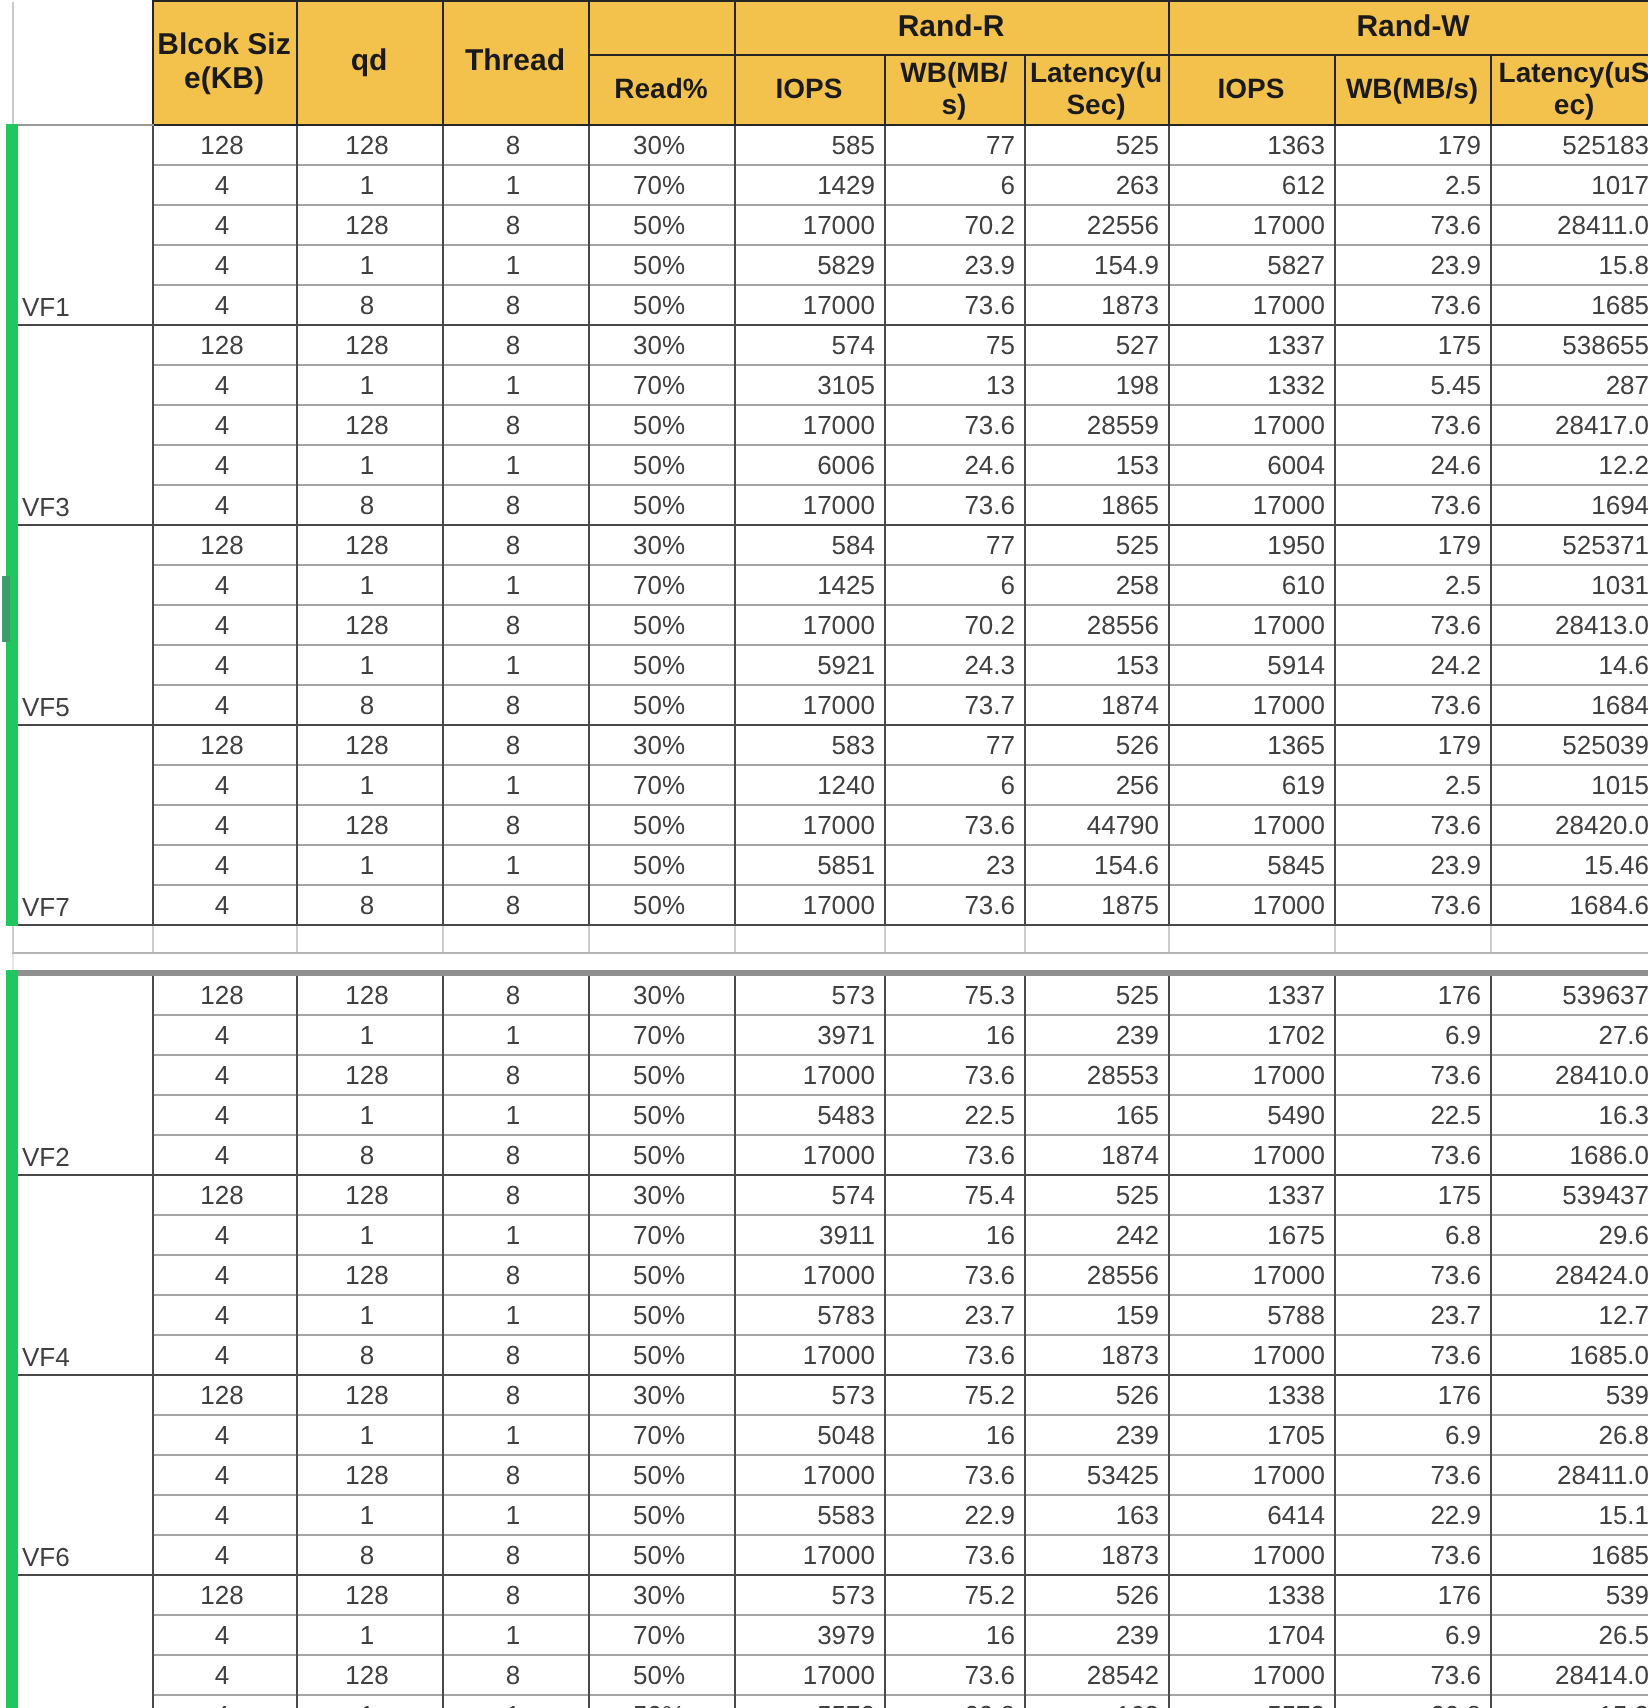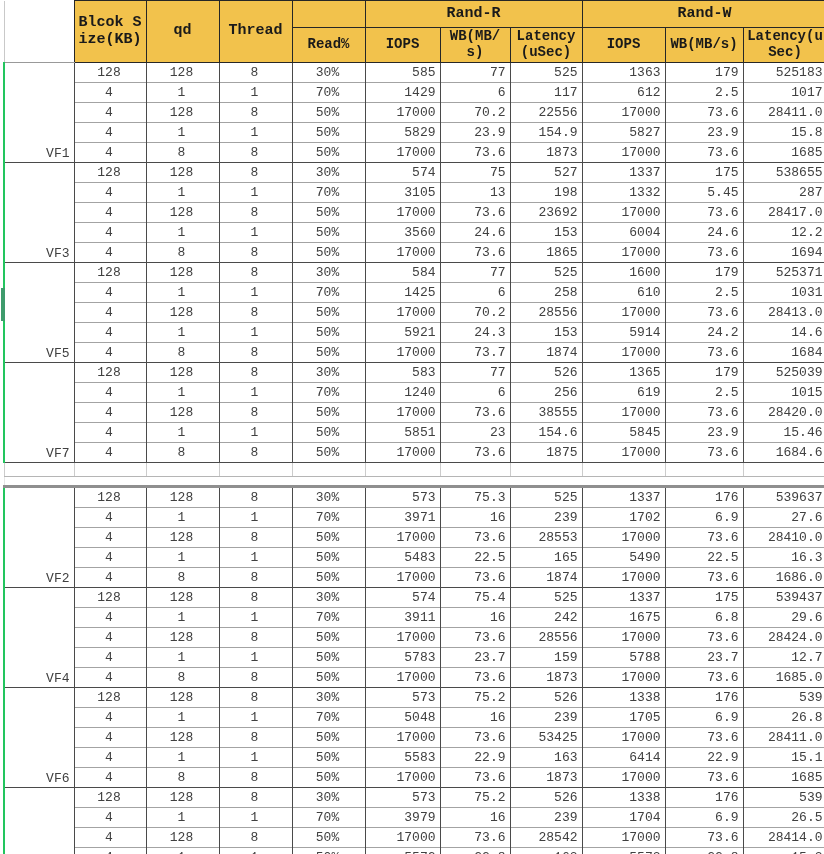--- a/index.html
+++ b/index.html
@@ -1,20 +1,20 @@
 <!DOCTYPE html>
 <html><head>
 <meta charset="utf-8">
 <style>
   html,body{margin:0;padding:0;background:#ffffff;}
   .canvas{
     position:relative;
     width:824px;height:854px;
     background:#ffffff;
-    font-family:Liberation Mono, monospace;
+    font-family:Liberation Sans, sans-serif;
     overflow:hidden;
   }
   .green-mark{
     position:absolute;left:1px;top:288px;width:4px;height:33px;
     background:#3E9B6C;z-index:5;
   }
   table.perf{
     position:absolute;left:3px;top:0;
     border-collapse:collapse;table-layout:fixed;
     width:820px;
@@ -46,22 +46,22 @@
     border-left:1px solid #4a4a4a;
     border-right:1px solid #4a4a4a;
     border-top:1px solid #a3a3a3;
     overflow:hidden;white-space:nowrap;
     background:#ffffff;
   }
   tr.group-start td{border-top:1.6px solid #4a4a4a;}
   td.c-cent{text-align:center;}
   td.c-num{text-align:right;}
   td.c-vf{
-    text-align:right;vertical-align:bottom;
-    border-left:2px solid #22c55e;
+    text-align:left;vertical-align:bottom;
+    border-left:6px solid #22c55e;
     padding-bottom:1px;
   }
   tbody tr:last-child td{border-bottom:1.6px solid #3d3d3d;}
   
   tr.gap-a td{
     height:13px;
     border-left:1px solid #cccccc;border-right:1px solid #cccccc;
     border-top:1.6px solid #4a4a4a;
     border-bottom:1px solid #b5b5b5;
   }
@@ -126,21 +126,21 @@
           <td class="c-num">179</td>
           <td class="c-num">525183</td>
         </tr>
         <tr>
           <td class="c-cent">4</td>
           <td class="c-cent">1</td>
           <td class="c-cent">1</td>
           <td class="c-cent">70%</td>
           <td class="c-num">1429</td>
           <td class="c-num">6</td>
-          <td class="c-num">117</td>
+          <td class="c-num">263</td>
           <td class="c-num">612</td>
           <td class="c-num">2.5</td>
           <td class="c-num">1017</td>
         </tr>
         <tr>
           <td class="c-cent">4</td>
           <td class="c-cent">128</td>
           <td class="c-cent">8</td>
           <td class="c-cent">50%</td>
           <td class="c-num">17000</td>
@@ -199,31 +199,31 @@
           <td class="c-num">5.45</td>
           <td class="c-num">287</td>
         </tr>
         <tr>
           <td class="c-cent">4</td>
           <td class="c-cent">128</td>
           <td class="c-cent">8</td>
           <td class="c-cent">50%</td>
           <td class="c-num">17000</td>
           <td class="c-num">73.6</td>
-          <td class="c-num">23692</td>
+          <td class="c-num">28559</td>
           <td class="c-num">17000</td>
           <td class="c-num">73.6</td>
           <td class="c-num">28417.0</td>
         </tr>
         <tr>
           <td class="c-cent">4</td>
           <td class="c-cent">1</td>
           <td class="c-cent">1</td>
           <td class="c-cent">50%</td>
-          <td class="c-num">3560</td>
+          <td class="c-num">6006</td>
           <td class="c-num">24.6</td>
           <td class="c-num">153</td>
           <td class="c-num">6004</td>
           <td class="c-num">24.6</td>
           <td class="c-num">12.2</td>
         </tr>
         <tr>
           <td class="c-cent">4</td>
           <td class="c-cent">8</td>
           <td class="c-cent">8</td>
@@ -237,21 +237,21 @@
         </tr>
         <tr class="group-start">
           <td class="c-vf" rowspan="5">VF5</td>
           <td class="c-cent">128</td>
           <td class="c-cent">128</td>
           <td class="c-cent">8</td>
           <td class="c-cent">30%</td>
           <td class="c-num">584</td>
           <td class="c-num">77</td>
           <td class="c-num">525</td>
-          <td class="c-num">1600</td>
+          <td class="c-num">1950</td>
           <td class="c-num">179</td>
           <td class="c-num">525371</td>
         </tr>
         <tr>
           <td class="c-cent">4</td>
           <td class="c-cent">1</td>
           <td class="c-cent">1</td>
           <td class="c-cent">70%</td>
           <td class="c-num">1425</td>
           <td class="c-num">6</td>
@@ -321,21 +321,21 @@
           <td class="c-num">2.5</td>
           <td class="c-num">1015</td>
         </tr>
         <tr>
           <td class="c-cent">4</td>
           <td class="c-cent">128</td>
           <td class="c-cent">8</td>
           <td class="c-cent">50%</td>
           <td class="c-num">17000</td>
           <td class="c-num">73.6</td>
-          <td class="c-num">38555</td>
+          <td class="c-num">44790</td>
           <td class="c-num">17000</td>
           <td class="c-num">73.6</td>
           <td class="c-num">28420.0</td>
         </tr>
         <tr>
           <td class="c-cent">4</td>
           <td class="c-cent">1</td>
           <td class="c-cent">1</td>
           <td class="c-cent">50%</td>
           <td class="c-num">5851</td>

